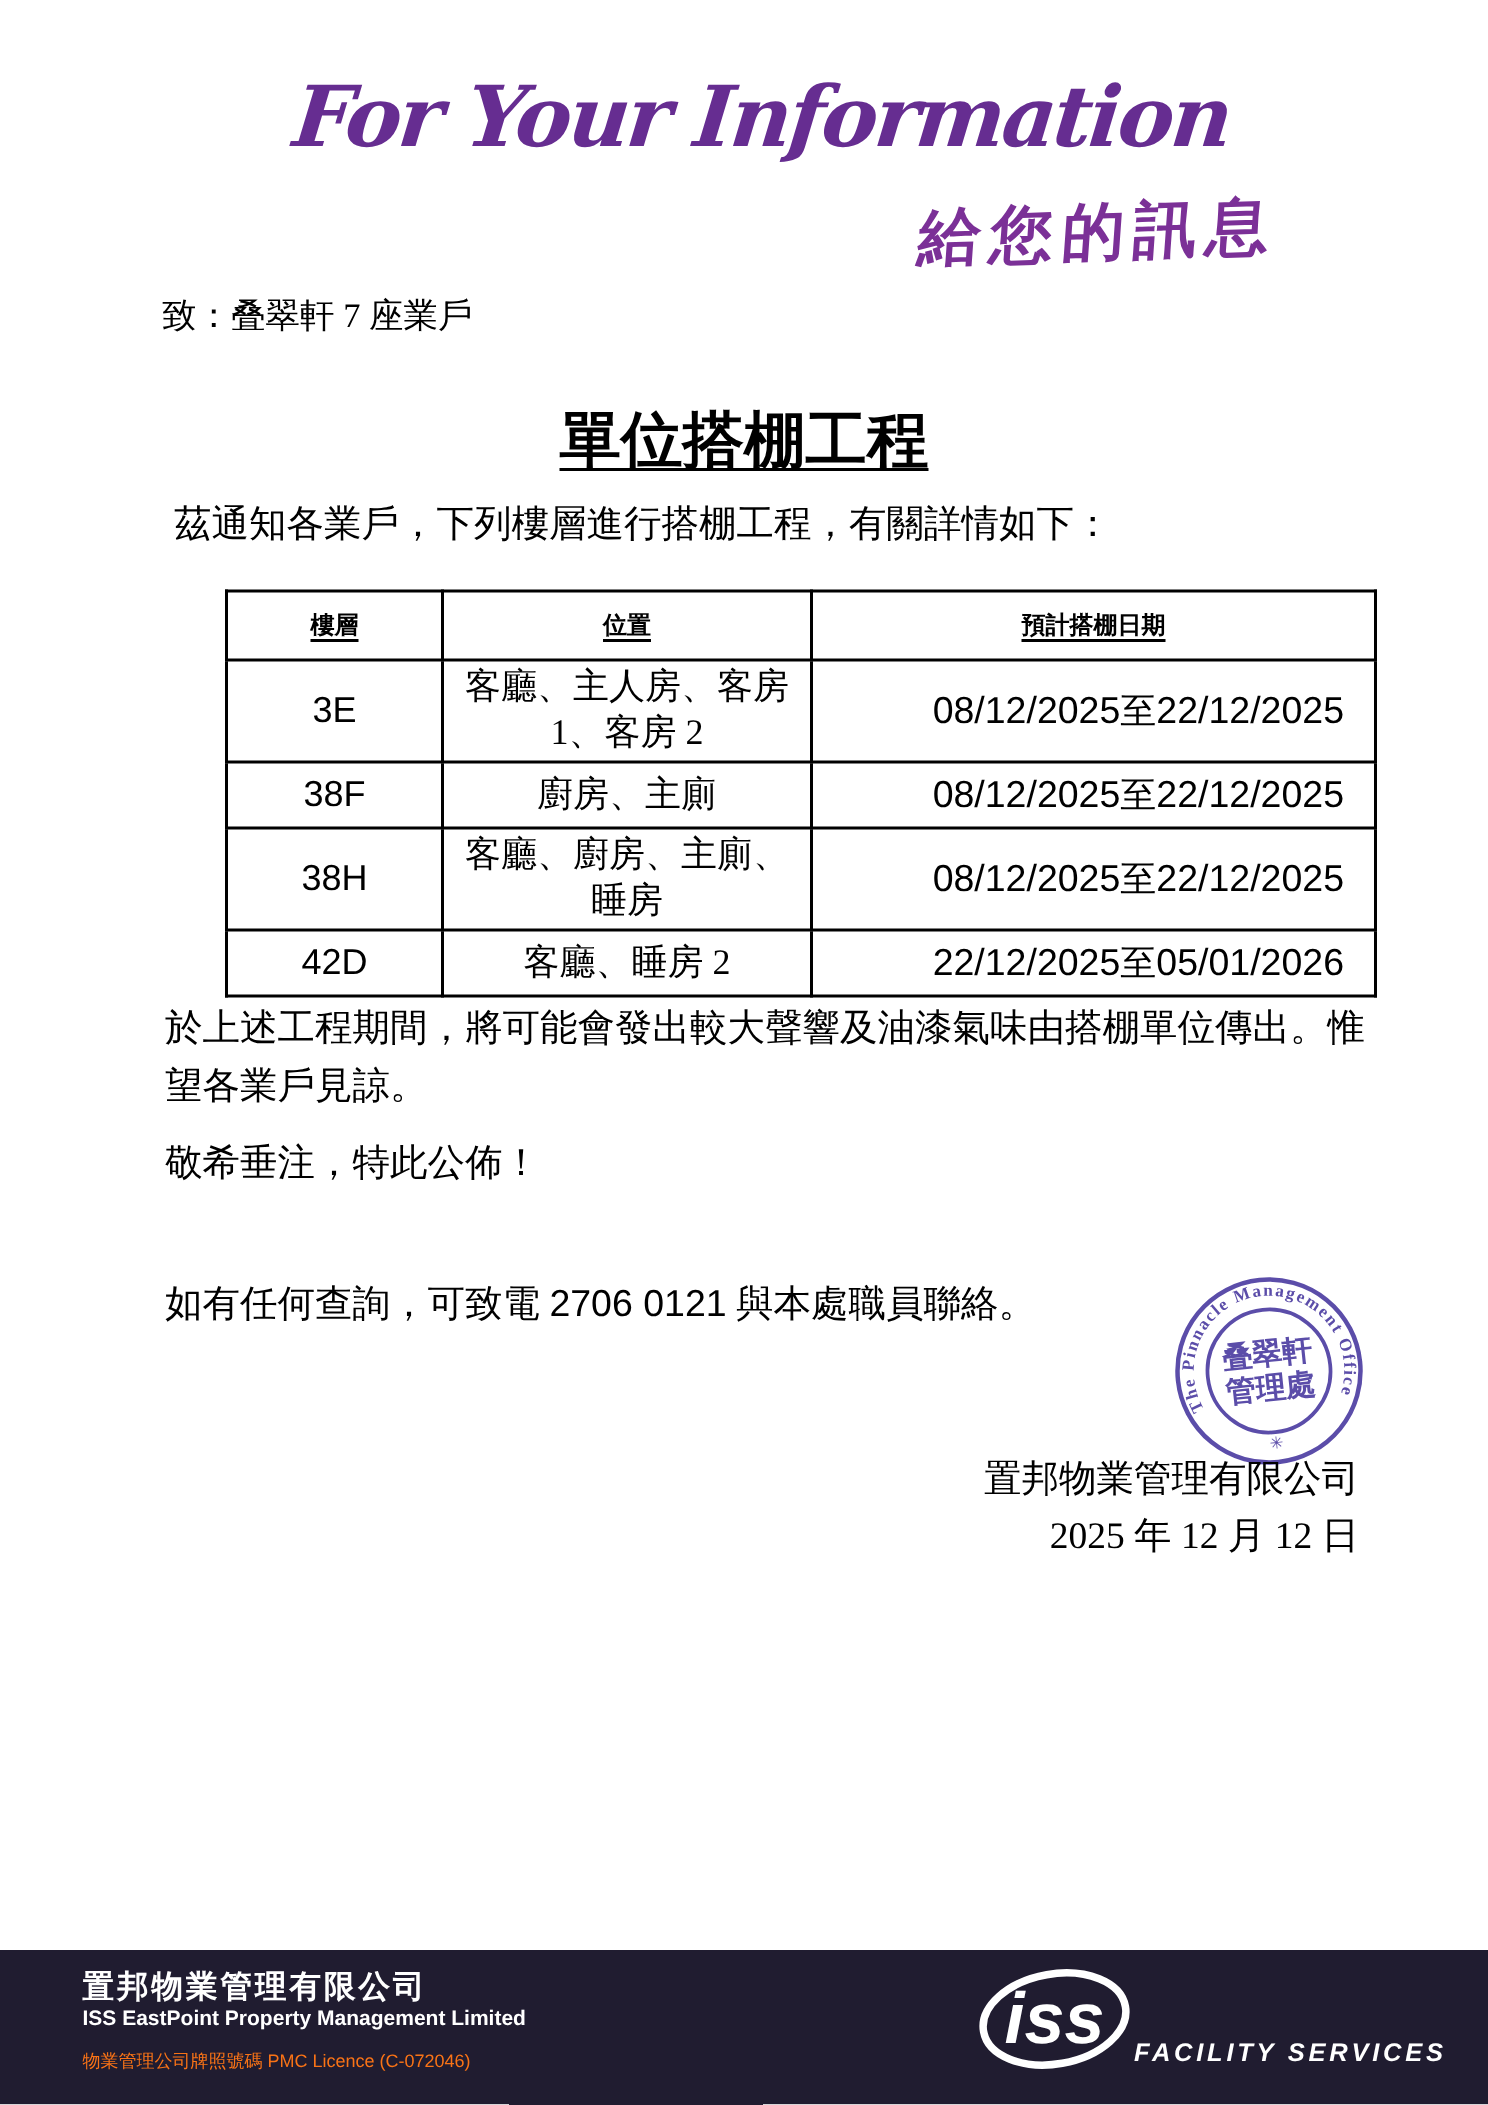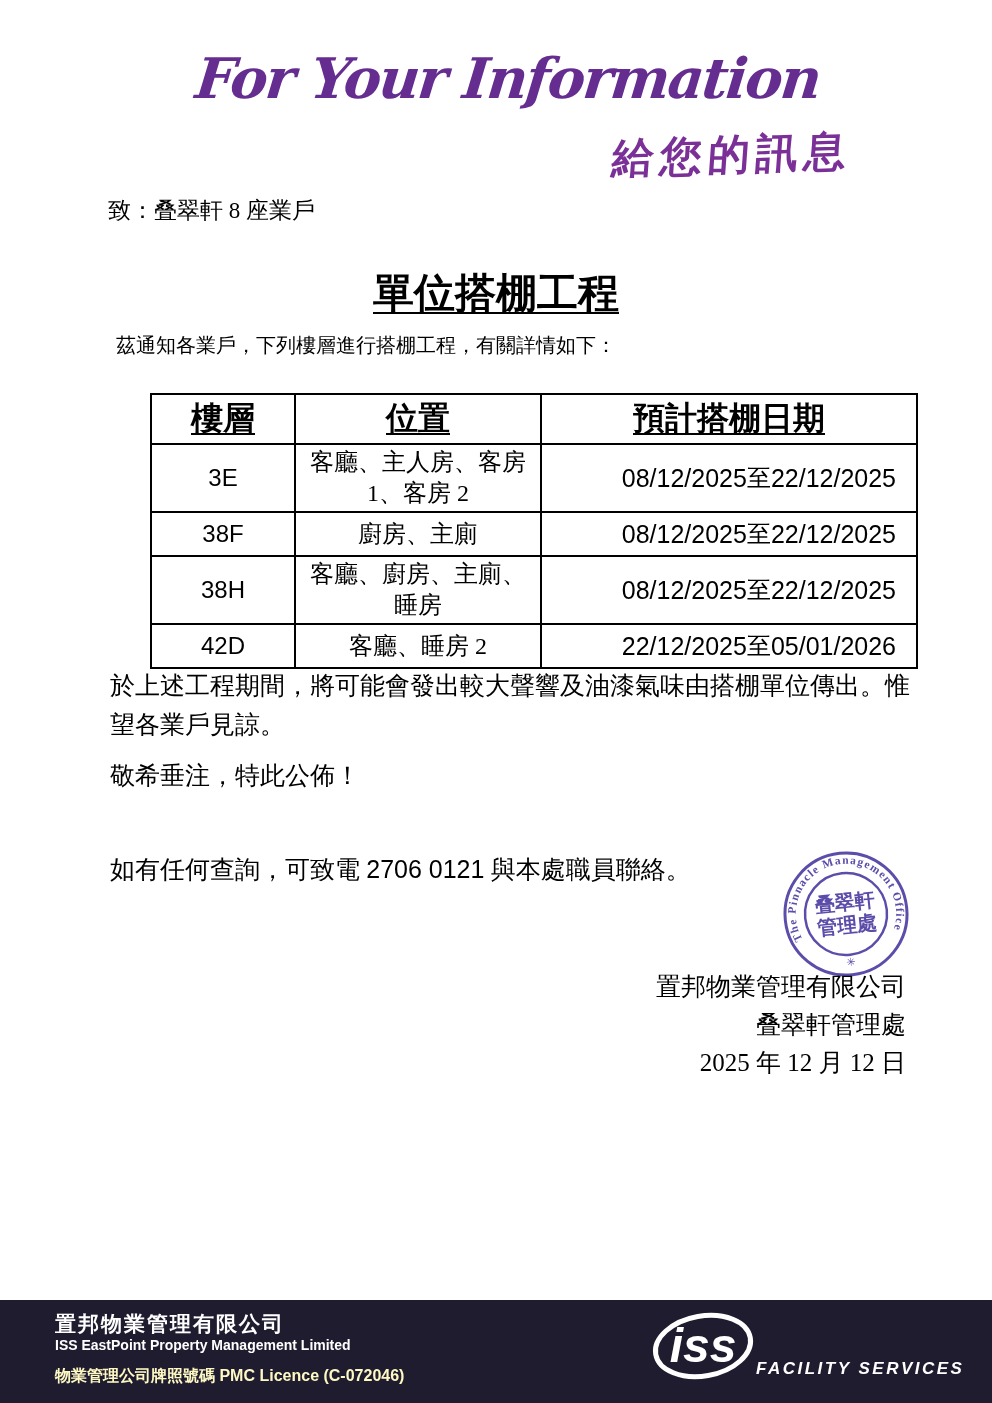--- a/index.html
+++ b/index.html
@@ -32,30 +32,30 @@
   
   .doc-title {
     position:absolute; left:0; top:266px; width:100%;
     text-align:center; font-size:41px; font-weight:bold;
   }
   .doc-title span {
     text-decoration:underline; text-decoration-thickness:2px; text-underline-offset:5px;
   }
 
   
-  .intro { position:absolute; left:116px; top:332px; font-size:20px; white-space:nowrap;text-align:right; }
+  .intro { position:absolute; left:116px; top:332px; font-size:25px; white-space:nowrap;text-align:right; }
 
   
   table.sched {
     position:absolute; left:150px; top:393px;
     border-collapse:collapse; table-layout:fixed; width:766px;
     font-size:24px;
   }
   table.sched th, table.sched td { border:2px solid #000; padding:2px 4px; text-align:center; vertical-align:middle; }
-  table.sched th { font-size:32px; font-weight:bold; height:40px; }
+  table.sched th { font-size:16px; font-weight:bold; height:40px; }
   table.sched th span { text-decoration:underline; text-decoration-thickness:2px; text-underline-offset:4px; }
   td.loc { line-height:31px; padding:2px 10px; }
   .daterange { display:flex; justify-content:flex-end; align-items:center; padding:0 16px; }
   .daterange .sans { font-size:25px; }
   tr.tall td { height:62px; }
   tr.short td { height:38px;margin-left:15px; }
 
   
   .para { position:absolute; left:110px; width:818px; font-size:25px; line-height:39px; }
   .p1 { top:666px; }
@@ -73,34 +73,34 @@
 
   
   .footer {
     position:absolute; left:0; bottom:0; width:992px; height:103px;
     background:#201c30; color:#fff;
   }
   .f-zh  { position:absolute; left:55px; top:10px;  font-size:21px; font-weight:bold; letter-spacing:2px;
            font-family:"Liberation Sans","DejaVu Sans",sans-serif; }
   .f-en  { position:absolute; left:55px; top:37px;  font-size:14px; font-weight:bold;
            font-family:"Liberation Sans","DejaVu Sans",sans-serif; }
-  .f-lic { position:absolute; left:55px; top:66px;  font-size:16px; color:#fef9c3;
-           font-family:"Liberation Sans","DejaVu Sans",sans-serif;font-weight:bold; }
+  .f-lic { position:absolute; left:55px; top:66px;  font-size:12px; color:#f97316;
+           font-family:"Liberation Sans","DejaVu Sans",sans-serif; }
   .iss-logo { position:absolute; left:648px; top:8px; }
 </style>
 </head>
 <body>
 
 <div class="page">
 
   <div class="fyi-script">For Your Information</div>
   <div class="fyi-zh">給您的訊息</div>
 
   <div class="meta">
-    <div class="row">致：叠翠軒 8 座業戶</div>
+    <div class="row">致：叠翠軒 7 座業戶</div>
   </div>
 
   <div class="doc-title"><span>單位搭棚工程</span></div>
 
   <div class="intro">茲通知各業戶，下列樓層進行搭棚工程，有關詳情如下：</div>
 
   <table class="sched">
     <colgroup>
         <col style="width:144px">
         <col style="width:246px">
@@ -174,21 +174,20 @@
     <text font-size="11.5" font-weight="bold" fill="#4a3aa0" letter-spacing="1.2" font-family="Liberation Serif, DejaVu Serif, serif">
       <textPath href="#ringPath" startOffset="50%" text-anchor="middle">The Pinnacle Management Office</textPath>
     </text>
     <text x="65" y="60" text-anchor="middle" font-size="20" font-weight="bold" fill="#4a3aa0">叠翠軒</text>
     <text x="65" y="83" text-anchor="middle" font-size="20" font-weight="bold" fill="#4a3aa0">管理處</text>
     <text x="65" y="117" text-anchor="middle" font-size="11" fill="#4a3aa0">✳</text>
   </svg>
 
   <div class="signoff">
     <div>置邦物業管理有限公司</div>
-    <div>叠翠軒管理處</div>
     <div>2025 年 12 月 12 日</div>
   </div>
 
   <div class="footer">
     <div class="f-zh">置邦物業管理有限公司</div>
     <div class="f-en">ISS EastPoint Property Management Limited</div>
     <div class="f-lic">物業管理公司牌照號碼  PMC Licence (C-072046)</div>
     <svg class="iss-logo" width="330" height="86" viewBox="0 0 330 86">
       <ellipse cx="55" cy="38" rx="48" ry="30" fill="none" stroke="#ffffff" stroke-width="5" transform="rotate(-10 55 38)"></ellipse>
       <text x="55" y="54" text-anchor="middle" font-size="48" font-weight="bold" font-style="italic" fill="#ffffff" font-family="Liberation Sans, DejaVu Sans, sans-serif">iss</text>

